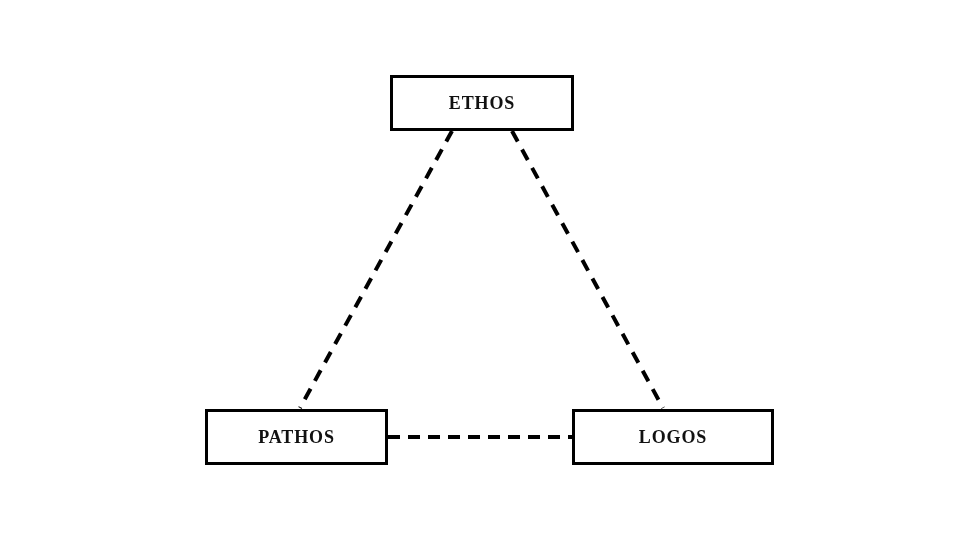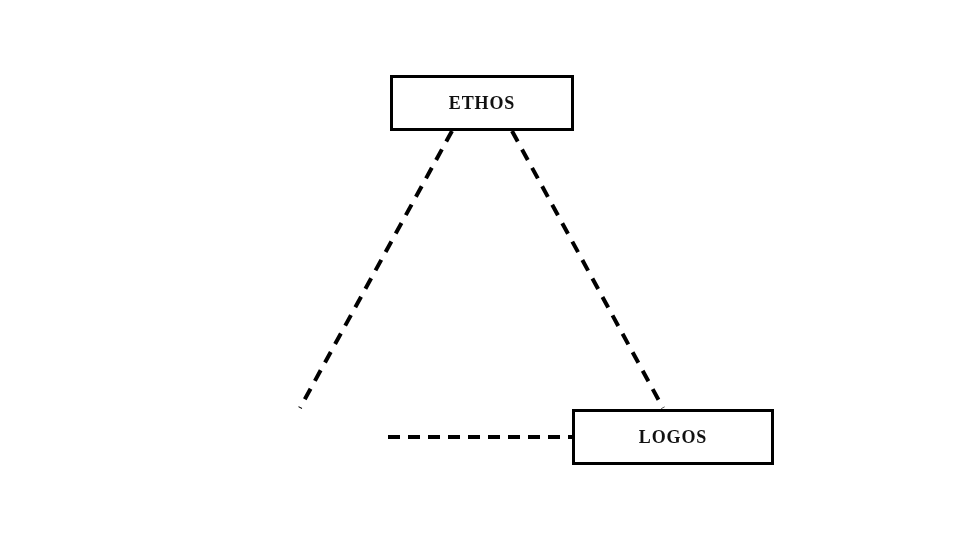--- a/index.html
+++ b/index.html
@@ -55,18 +55,21 @@
   <svg id="edges" viewBox="0 0 960 540">
     <line x1="452" y1="131" x2="300" y2="408" stroke="#000000" stroke-width="4" stroke-dasharray="12 9" stroke-linecap="butt"></line>
     <line x1="512" y1="131" x2="663" y2="408" stroke="#000000" stroke-width="4" stroke-dasharray="12 9" stroke-linecap="butt"></line>
     <line x1="388" y1="437" x2="572" y2="437" stroke="#000000" stroke-width="4" stroke-dasharray="12 8" stroke-linecap="butt"></line>
   </svg>
 
   <div class="node-box" id="node-ethos" style="left: 390px; top: 75px; width: 184px; height: 56px;">
     <span class="node-label">ETHOS</span>
   </div>
 
+  <div class="node-box" id="node-pathos" style="left: 205px; top: 409px; width: 183px; height: 56px;">
+    <span class="node-label">PATHOS</span>
+  </div>
 
   <div class="node-box" id="node-logos" style="left: 572px; top: 409px; width: 202px; height: 56px;">
     <span class="node-label">LOGOS</span>
   </div>
 
 </div>
 
 </body></html>

